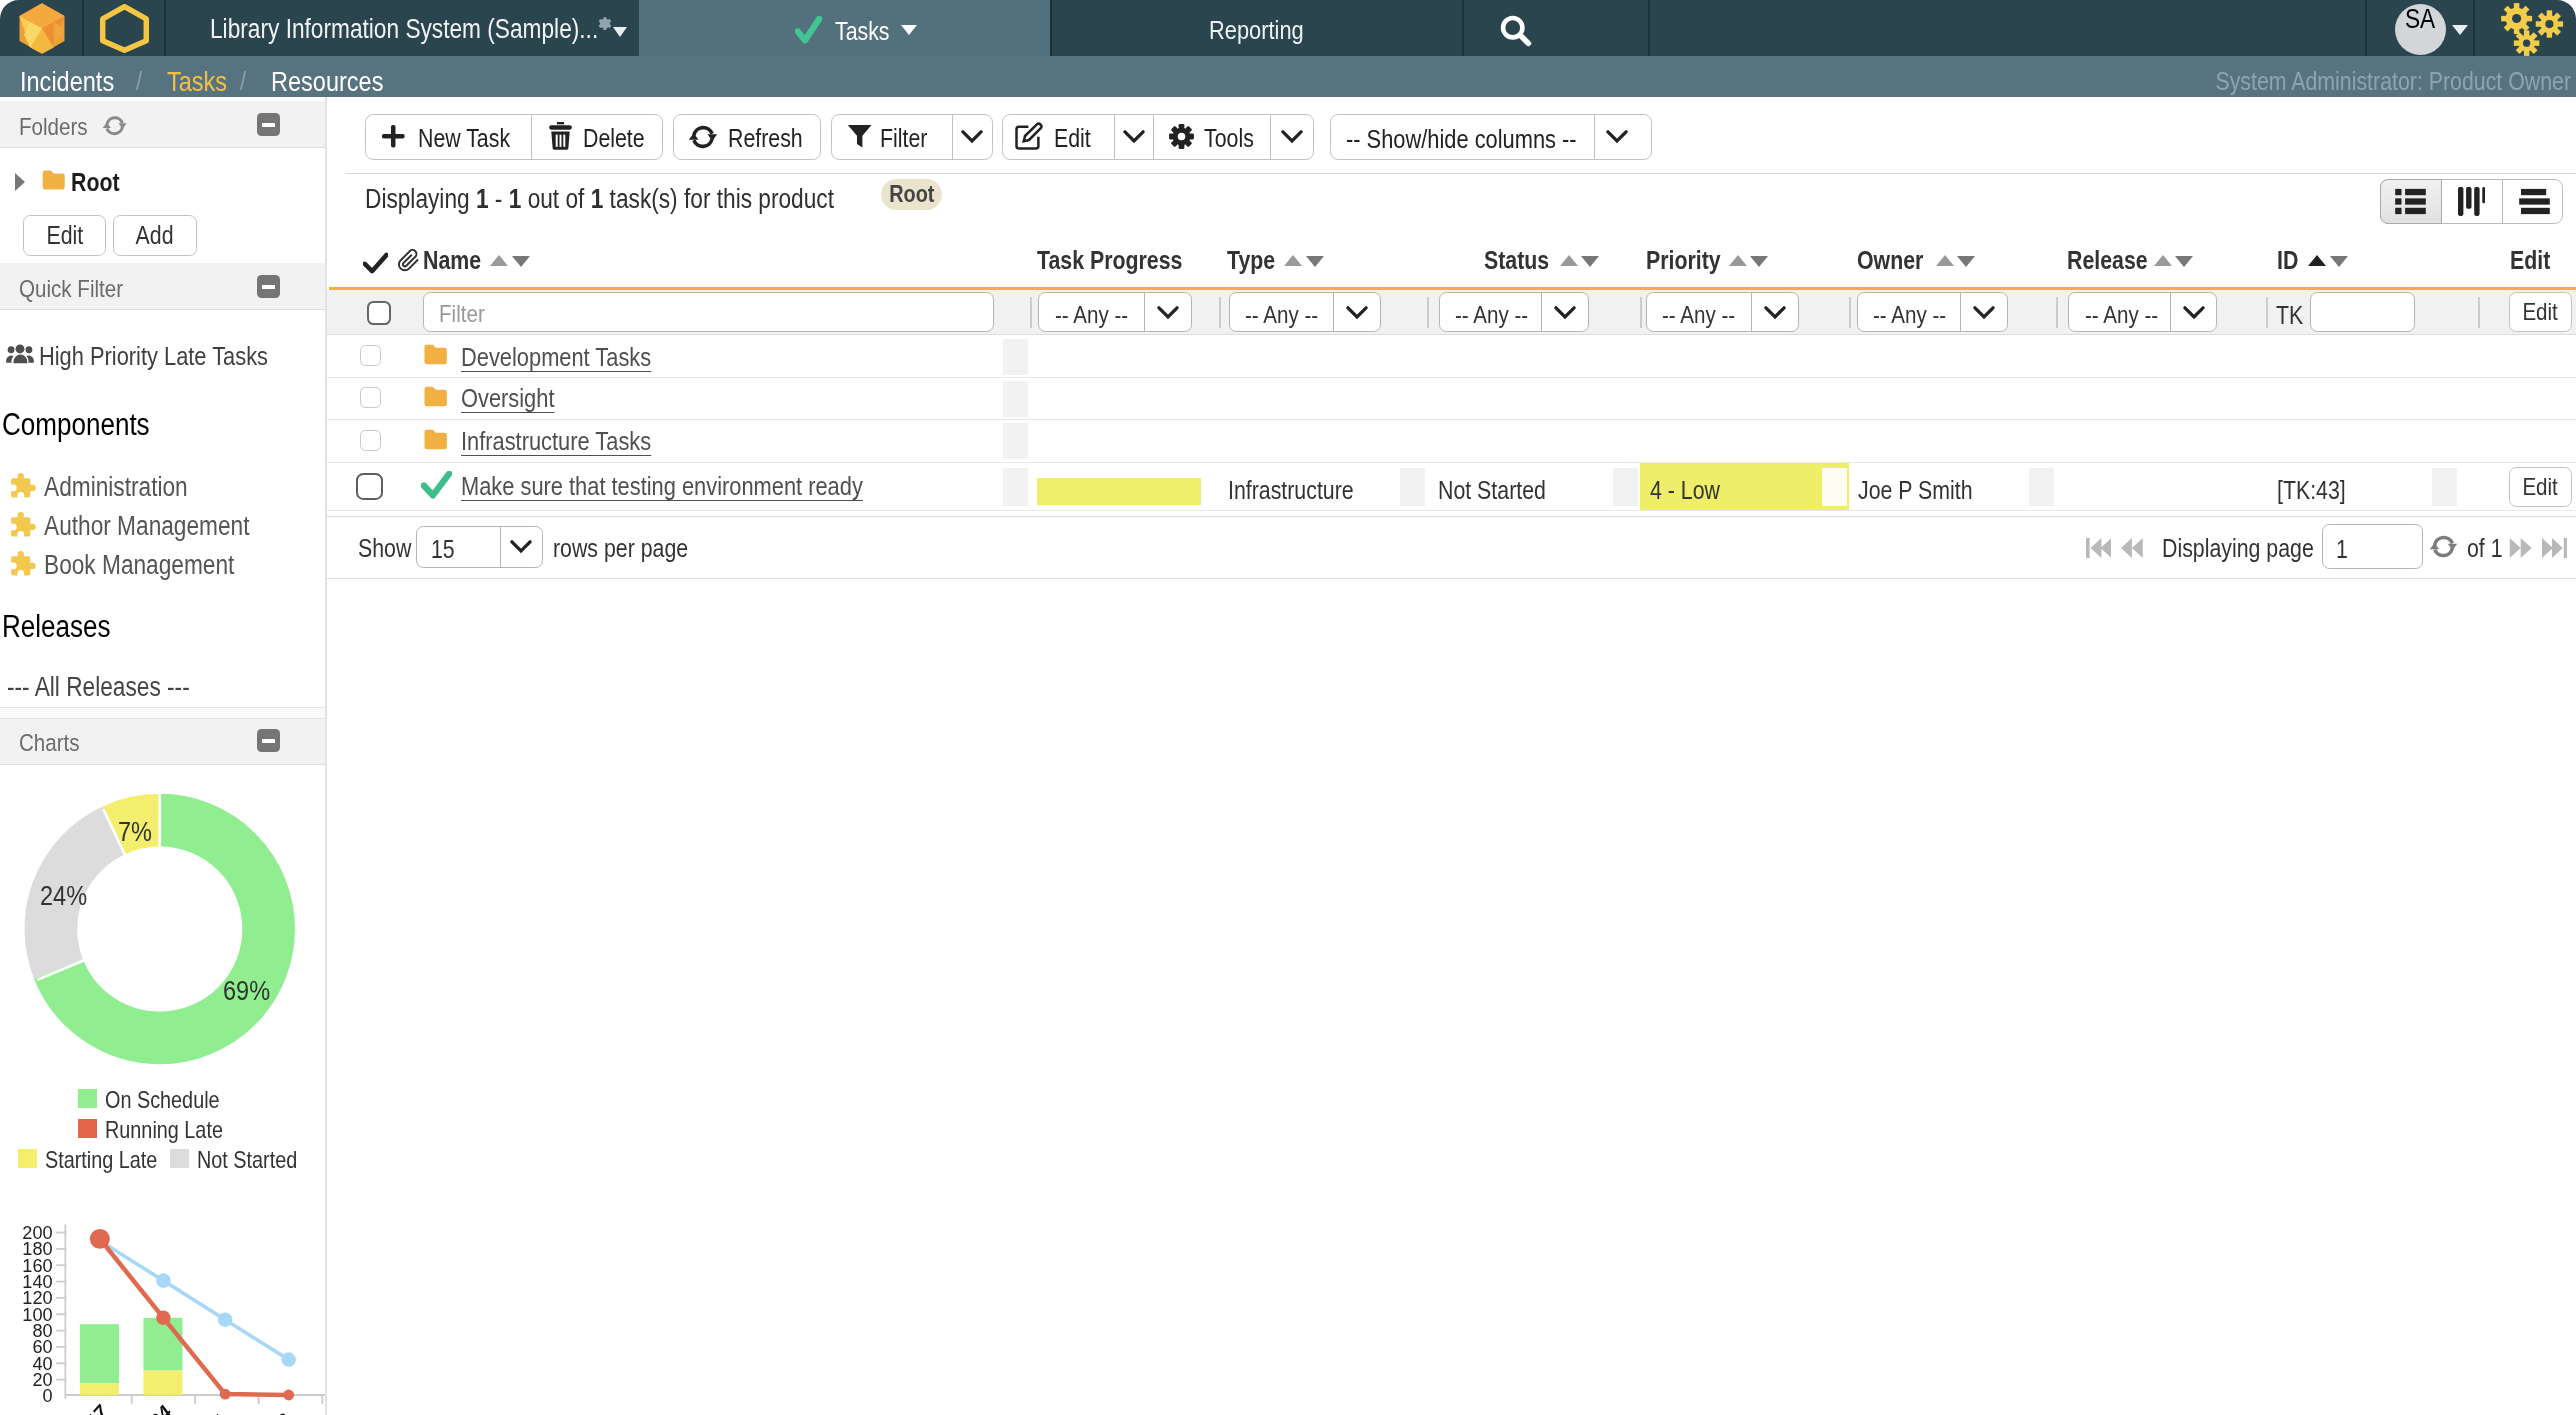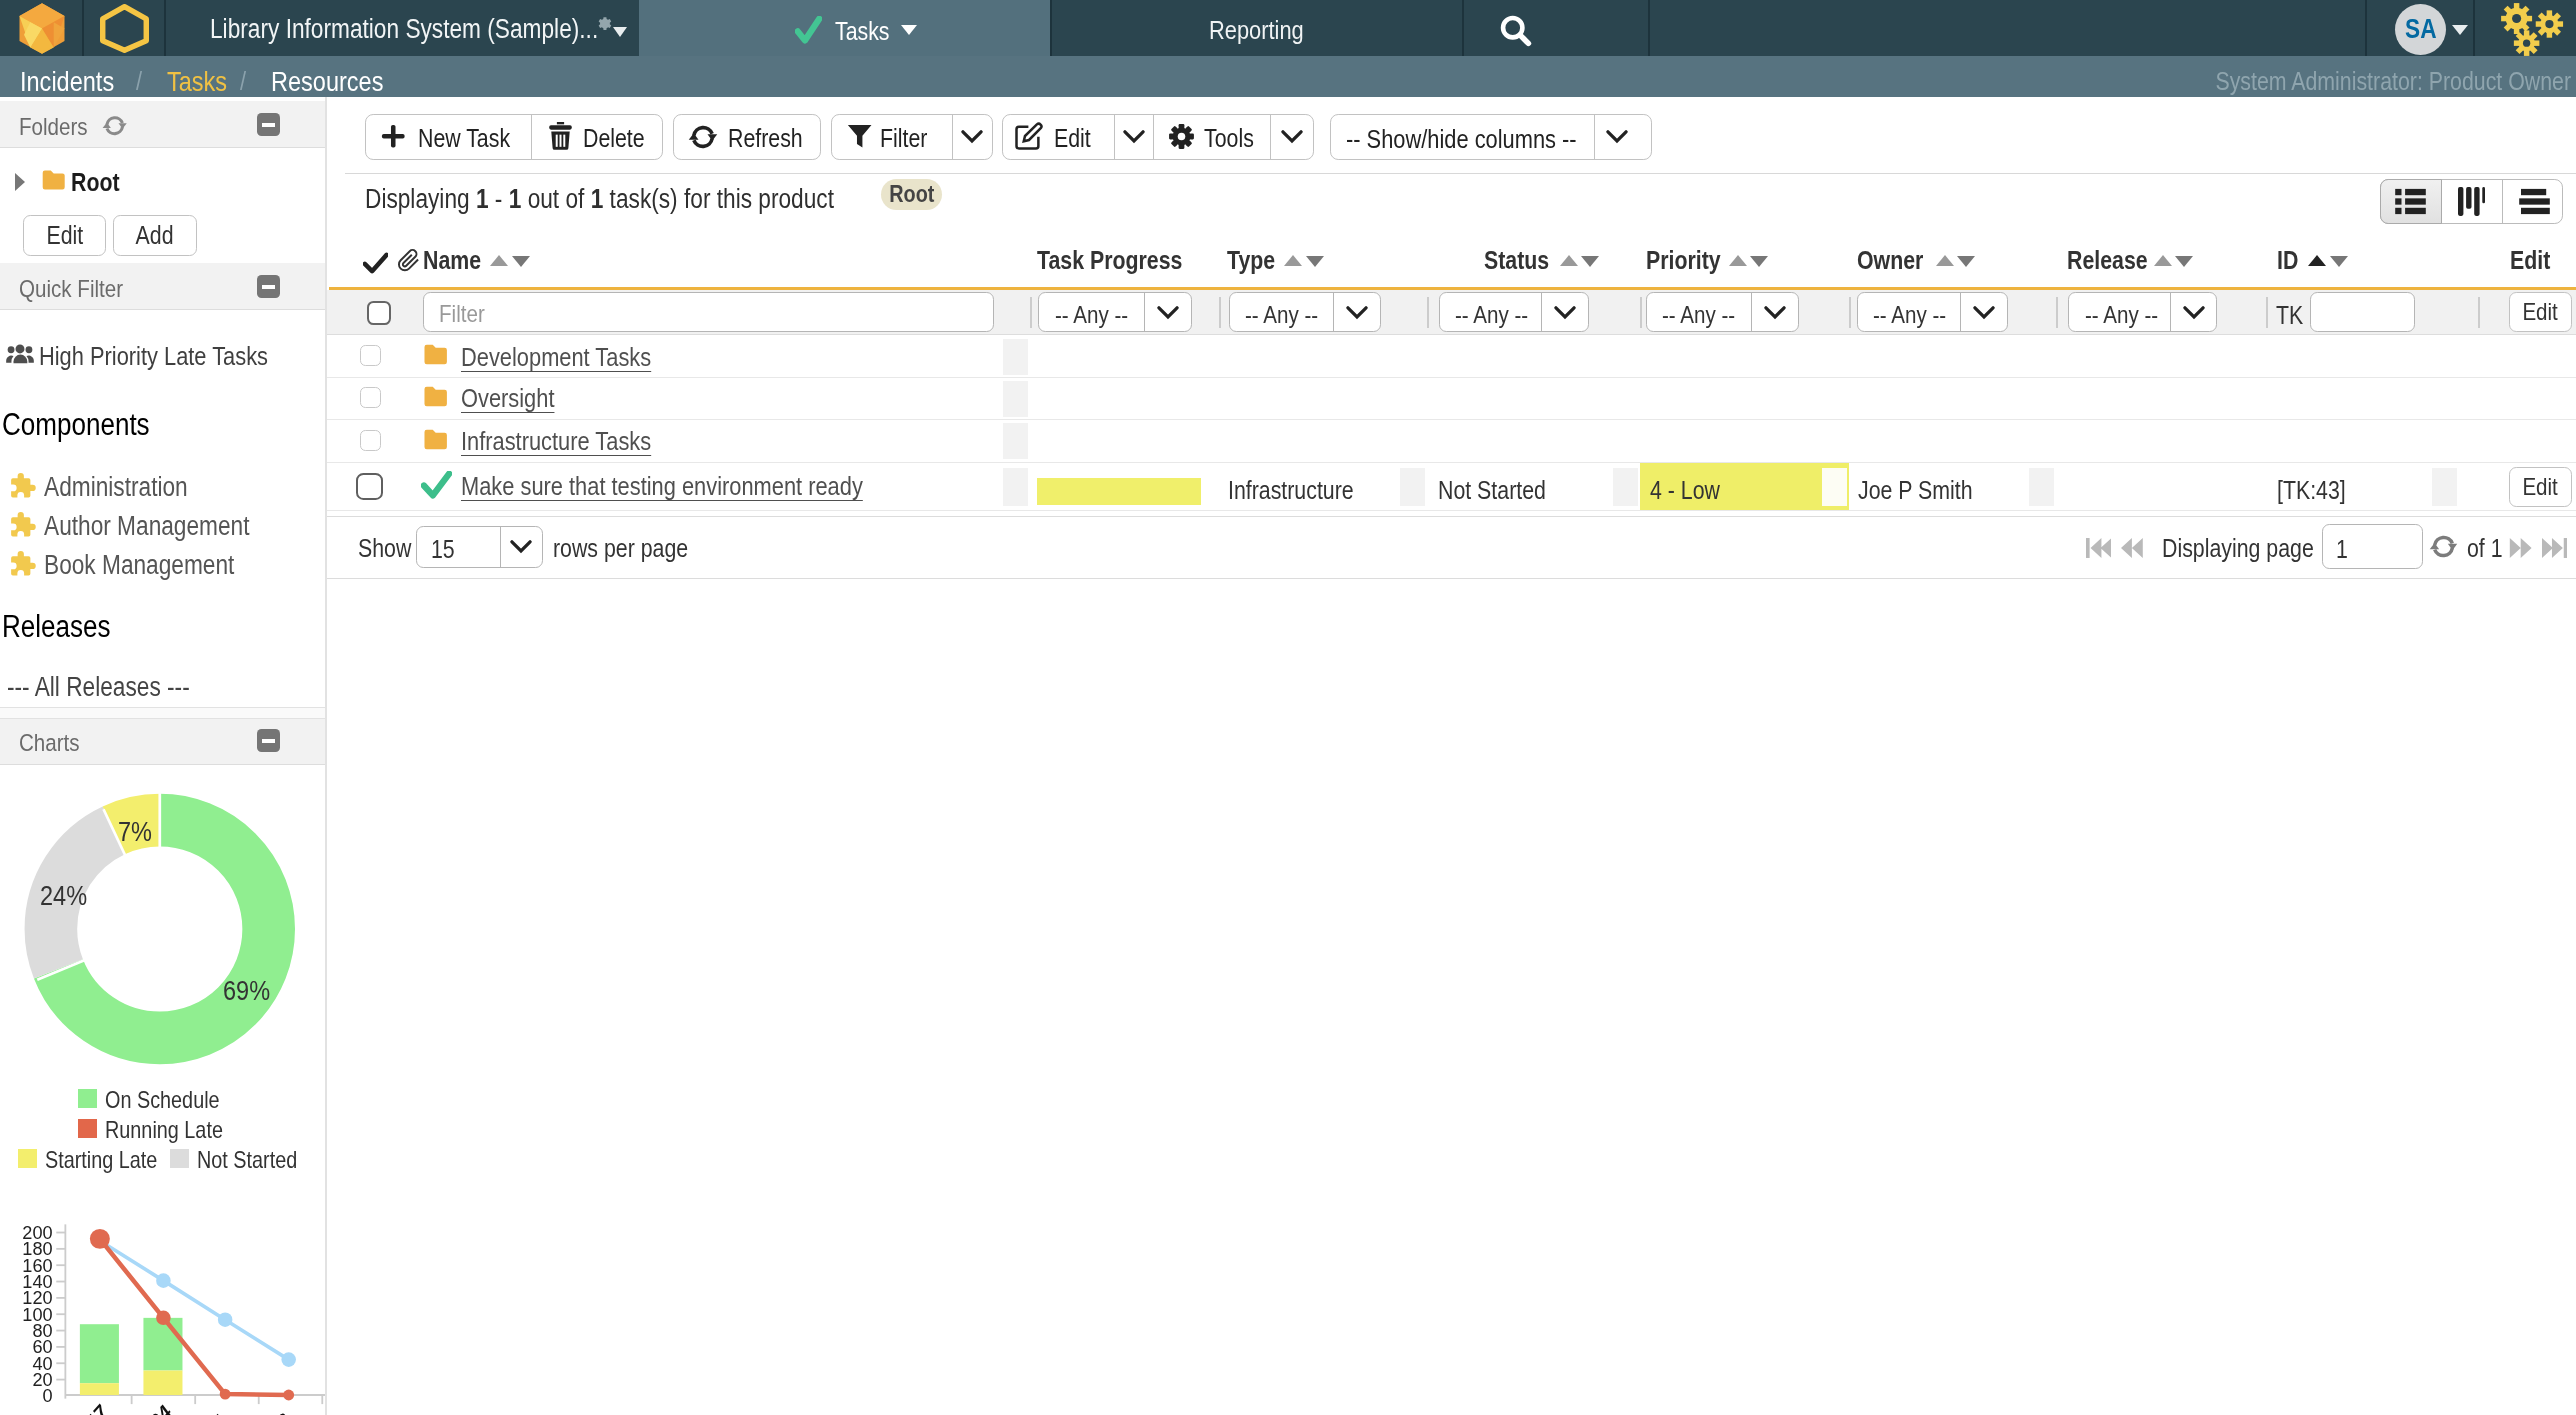--- a/index.html
+++ b/index.html
@@ -1,15 +1,15 @@
 <!DOCTYPE html>
 <html style="font-size:14.5px"><head><meta charset="utf-8"><style>
 html,body{margin:0;padding:0;background:#fff;}
 *{box-sizing:border-box;font-family:"Liberation Sans",sans-serif;}
-#page{position:relative;width:2576px;height:1415px;background:#fff;overflow:hidden;}
+#page{position:relative;width:2576px;height:1415px;background:#fff;overflow:hidden;border-radius:19px;}
 .ab{position:absolute;}
 .tx{white-space:pre;transform:scaleX(.84);transform-origin:0 50%;}
 .txr{white-space:pre;transform:scaleX(.84);transform-origin:100% 50%;}
 .txc{white-space:pre;display:inline-block;transform:scaleX(.84);transform-origin:50% 50%;}
 .navdiv{top:0;height:56px;width:1.8px;background:#1d333c;position:absolute;}
 .sbhead{left:0;width:325px;height:47px;background:#f2f2f2;border-bottom:0.9px solid #ddd;color:#6b6b6b;font-size:24.5px;}
 .minus{width:23px;height:23px;background:#757575;border-radius:4.5px;}
 .minus:after{content:"";position:absolute;left:4.5px;top:10px;width:13.6px;height:3.6px;background:#fff;}
 .btn{background:#fff;border:0.9px solid #c2c2c2;border-radius:7.3px;color:#333;}
 .tbtn{position:absolute;top:114px;height:46px;background:#fff;border:0.9px solid #c2c2c2;border-radius:8.2px;}
@@ -52,21 +52,21 @@
 <div class="ab" style="left:901px;top:25.4px;width:0;height:0;border-left:8.2px solid transparent;border-right:8.2px solid transparent;border-top:10px solid #fff;"></div>
 <div class="navdiv" style="left:1050px;"></div>
 <div class="ab tx" style="left:1209px;top:14.5px;font-size:26px;color:#f0f3f4;">Reporting</div>
 <div class="navdiv" style="left:1462px;"></div>
 <svg class="ab" style="left:1498px;top:12.7px;" width="35" height="35" viewBox="0 0 38 38">
       <circle cx="16" cy="16" r="10.5" fill="none" stroke="#fff" stroke-width="5"></circle>
       <line x1="24" y1="24" x2="33" y2="33" stroke="#fff" stroke-width="6" stroke-linecap="round"></line>
     </svg>
 <div class="navdiv" style="left:1648px;"></div>
     <div class="navdiv" style="left:2365px;"></div>
-<div class="ab" style="left:2395px;top:3.6px;width:51px;height:51px;border-radius:50%;background:#d3d6d8;color:#0369a1;font-size:27px;font-weight:bold;display:flex;align-items:center;justify-content:center;">
+<div class="ab" style="left:2395px;top:3.6px;width:51px;height:51px;border-radius:50%;background:#d3d6d8;color:#000000;font-size:27px;font-weight:normal;display:flex;align-items:flex-start;justify-content:center;">
       <span class="txc">SA</span>
     </div>
 <div class="ab" style="left:2452px;top:24.5px;width:0;height:0;border-left:8.2px solid transparent;border-right:8.2px solid transparent;border-top:10px solid #e8edef;"></div>
 <div class="navdiv" style="left:2473px;"></div>
 <svg class="ab" style="left:2492px;top:2.7px;" width="82" height="53" viewBox="0 0 90 58">
       <g fill="#f2cd4c">
 <g transform="translate(27,17)">
           <circle r="12"></circle>
           <g id="t1">
             <rect x="-3" y="-17" width="6" height="8"></rect>

